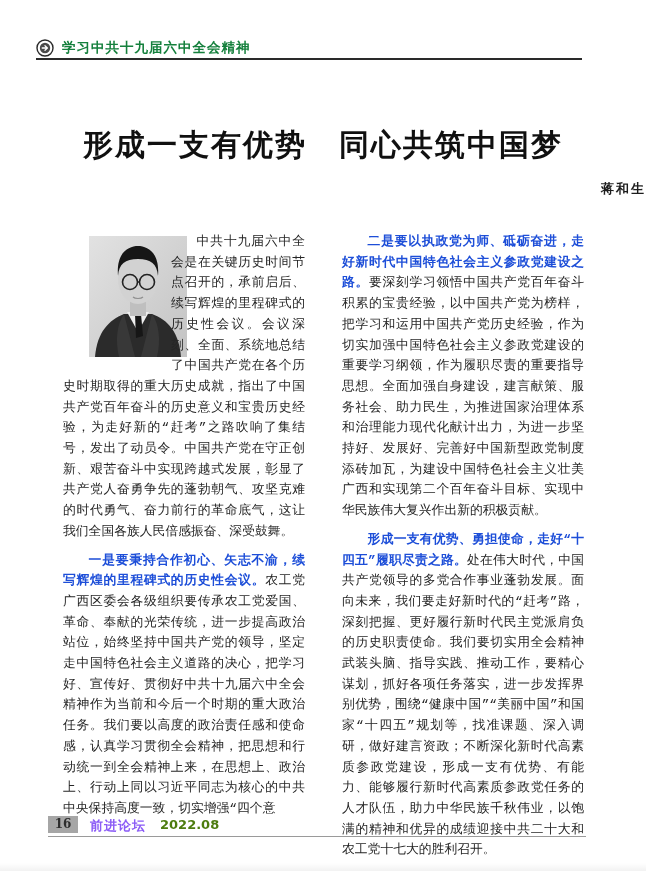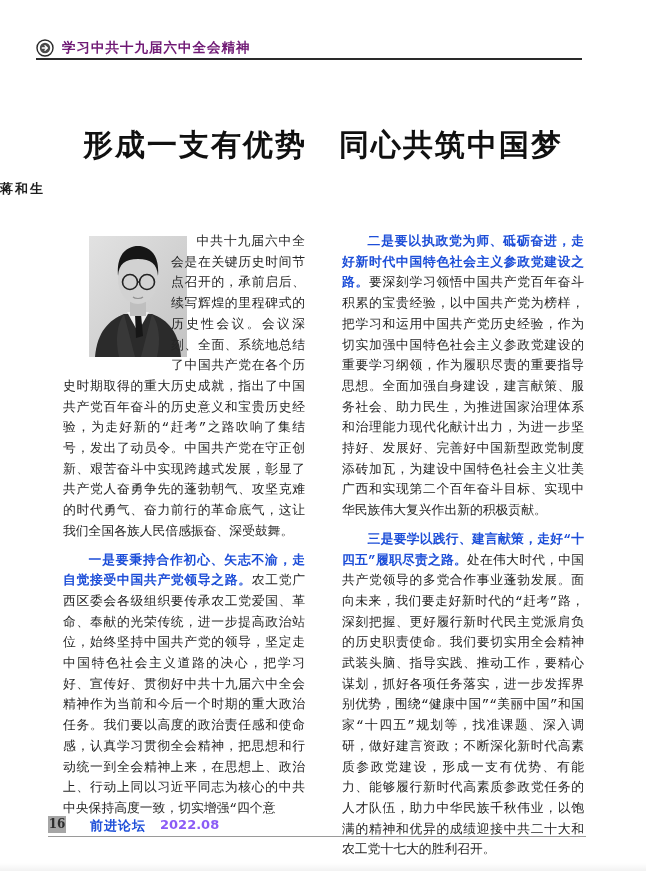--- a/index.html
+++ b/index.html
@@ -13,50 +13,50 @@
     content:"";position:absolute;left:0;right:0;bottom:0;height:8px;
     background:linear-gradient(to bottom,rgba(0,0,0,0),rgba(0,0,0,0.05));
     pointer-events:none;
   }
 
   
   .header{position:absolute;left:36px;top:38px;right:64px;height:22px;
     font-family:"DejaVu Sans","Liberation Sans",sans-serif;}
   .header-icon{position:absolute;left:0;top:1px;width:18px;height:18px;}
   .header-topic{position:absolute;left:26px;top:1px;font-size:13.5px;font-weight:bold;
-    color:#701a75;letter-spacing:1px;white-space:nowrap;}
+    color:#15803d;letter-spacing:1px;white-space:nowrap;}
   .header-rule{position:absolute;left:36px;top:58px;width:546px;height:2px;background:#2a2a2a;}
 
   
   .title{position:absolute;left:0;right:0;top:125px;text-align:center;
     font-family:"DejaVu Sans","Liberation Sans",sans-serif;
     font-size:30px;font-weight:bold;color:#101010;letter-spacing:2px;white-space:nowrap;}
-  .author{position:absolute;left:0;right:0;top:180px;text-align:left;
+  .author{position:absolute;left:0;right:0;top:180px;text-align:right;
     font-family:Liberation Sans, sans-serif;
     font-size:13px;font-weight:bold;color:#1d1d1d;letter-spacing:2px;}
 
   
   .content{position:absolute;left:55px;top:224px;width:537px;display:flex;gap:21px;}
   .col{width:258px;font-size:12.8px;line-height:20.7px;text-align:justify;color:#262626;}
   .col p{margin:8px;text-indent:2em;font-family:Liberation Mono, monospace;}
   .col p.no-indent{text-indent:0;}
   .lead{font-weight:bold;color:#1d4ed8;}
   .portrait{float:left;width:98px;height:121px;margin:4px 10px 4px 0;}
   .byline-block{margin-top:2px;text-align:right;font-style:italic;color:#2a2a2a;}
   .byline-block .byline{padding-right:2px;}
   .byline-block div{text-indent:0;}
 
   
   .footer{position:absolute;left:48px;top:816px;right:48px;height:24px;
     font-family:"DejaVu Sans","Liberation Sans",sans-serif;}
-  .page-badge{position:absolute;left:0;top:0;width:18px;height:17px;background:#a6a6a6;
+  .page-badge{position:absolute;left:0;top:0;width:30px;height:17px;background:#a6a6a6;
     color:#2d2d2d;font-weight:bold;font-size:12px;text-align:center;line-height:17px;
     font-family:"DejaVu Serif","Liberation Serif",serif;}
-  .journal-name{position:absolute;left:42px;top:1px;font-size:13px;font-weight:bold;color:#1d4ed8;letter-spacing:1px;}
-  .journal-issue{position:absolute;left:112px;top:1px;font-size:13px;font-weight:bold;color:#8b5cf6;}
+  .journal-name{position:absolute;left:42px;top:1px;font-size:13px;font-weight:bold;color:#8b5cf6;letter-spacing:1px;}
+  .journal-issue{position:absolute;left:112px;top:1px;font-size:13px;font-weight:bold;color:#4d7c0f;}
   .footer-rule{position:absolute;left:0;top:20px;width:538px;height:1px;background:#9a9a9a;}
 </style>
 </head>
 <body>
 
 <div class="page">
 
   <div class="header">
     <span class="header-icon">
       <svg width="18" height="18" viewBox="0 0 18 18">
@@ -93,26 +93,26 @@
             <rect x="41" y="60" width="16" height="20" fill="#bfbfbf"></rect>
             <ellipse cx="49" cy="43" rx="20" ry="25" fill="#d2d2d2"></ellipse>
             <path d="M29 40 C27 16 40 10 49 10 C58 10 71 16 69 40 C68 28 62 23 49 23 C36 23 30 28 29 40 Z" fill="#161616"></path>
             <circle cx="41" cy="46" r="7.5" fill="none" stroke="#222" stroke-width="1.6"></circle>
             <circle cx="58" cy="46" r="7.5" fill="none" stroke="#222" stroke-width="1.6"></circle>
             <path d="M48.5 46 L50.5 46" stroke="#222" stroke-width="1.4"></path>
             <path d="M44 61 C46 63 52 63 54 61" stroke="#8f8f8f" stroke-width="1.2" fill="none"></path>
           </svg>
         </span><span>中共十九届六中全会是在关键历史时间节点召开的，承前启后、续写辉煌的里程碑式的历史性会议。会议深刻、全面、系统地总结了中国共产党在各个历史时期取得的重大历史成就，指出了中国共产党百年奋斗的历史意义和宝贵历史经验，为走好新的“赶考”之路吹响了集结号，发出了动员令。中国共产党在守正创新、艰苦奋斗中实现跨越式发展，彰显了共产党人奋勇争先的蓬勃朝气、攻坚克难的时代勇气、奋力前行的革命底气，这让我们全国各族人民倍感振奋、深受鼓舞。</span>
       </p>
-      <p><span class="lead">一是要秉持合作初心、矢志不渝，走自觉接受中国共产党领导之路。</span><span>农工党广西区委会各级组织要传承农工党爱国、革命、奉献的光荣传统，进一步提高政治站位，始终坚持中国共产党的领导，坚定走中国特色社会主义道路的决心，把学习好、宣传好、贯彻好中共十九届六中全会精神作为当前和今后一个时期的重大政治任务。我们要以高度的政治责任感和使命感，认真学习贯彻全会精神，把思想和行动统一到全会精神上来，在思想上、政治上、行动上同以习近平同志为核心的中共中央保持高度一致，切实增强“四个意</span></p>
+      <p><span class="lead">一是要秉持合作初心、矢志不渝，续写辉煌的里程碑式的历史性会议。</span><span>农工党广西区委会各级组织要传承农工党爱国、革命、奉献的光荣传统，进一步提高政治站位，始终坚持中国共产党的领导，坚定走中国特色社会主义道路的决心，把学习好、宣传好、贯彻好中共十九届六中全会精神作为当前和今后一个时期的重大政治任务。我们要以高度的政治责任感和使命感，认真学习贯彻全会精神，把思想和行动统一到全会精神上来，在思想上、政治上、行动上同以习近平同志为核心的中共中央保持高度一致，切实增强“四个意</span></p>
     </div>
 
     <div class="col">
       <p><span class="lead">二是要以执政党为师、砥砺奋进，走好新时代中国特色社会主义参政党建设之路。</span><span>要深刻学习领悟中国共产党百年奋斗积累的宝贵经验，以中国共产党为榜样，把学习和运用中国共产党历史经验，作为切实加强中国特色社会主义参政党建设的重要学习纲领，作为履职尽责的重要指导思想。全面加强自身建设，建言献策、服务社会、助力民生，为推进国家治理体系和治理能力现代化献计出力，为进一步坚持好、发展好、完善好中国新型政党制度添砖加瓦，为建设中国特色社会主义壮美广西和实现第二个百年奋斗目标、实现中华民族伟大复兴作出新的积极贡献。</span></p>
-      <p><span class="lead">三是要学以践行、建言献策，走好“十四五”履职尽责之路。</span><span>处在伟大时代，中国共产党领导的多党合作事业蓬勃发展。面向未来，我们要走好新时代的“赶考”路，深刻把握、更好履行新时代民主党派肩负的历史职责使命。我们要切实用全会精神武装头脑、指导实践、推动工作，要精心谋划，抓好各项任务落实，进一步发挥界别优势，围绕“健康中国”“美丽中国”和国家“十四五”规划等，找准课题、深入调研，做好建言资政；不断深化新时代高素质参政党建设，形成一支有优势、有能力、能够履行新时代高素质参政党任务的人才队伍，助力中华民族千秋伟业，以饱满的精神和优异的成绩迎接中共二十大和农工党十七大的胜利召开。</span></p>
+      <p><span class="lead">形成一支有优势、勇担使命，走好“十四五”履职尽责之路。</span><span>处在伟大时代，中国共产党领导的多党合作事业蓬勃发展。面向未来，我们要走好新时代的“赶考”路，深刻把握、更好履行新时代民主党派肩负的历史职责使命。我们要切实用全会精神武装头脑、指导实践、推动工作，要精心谋划，抓好各项任务落实，进一步发挥界别优势，围绕“健康中国”“美丽中国”和国家“十四五”规划等，找准课题、深入调研，做好建言资政；不断深化新时代高素质参政党建设，形成一支有优势、有能力、能够履行新时代高素质参政党任务的人才队伍，助力中华民族千秋伟业，以饱满的精神和优异的成绩迎接中共二十大和农工党十七大的胜利召开。</span></p>
       <div class="byline-block">
         <div class="byline">（作者：农工党广西区委会主委）</div>
 
       </div>
     </div>
 
   </div>
 
   <div class="footer">
     <span class="page-badge">16</span>

